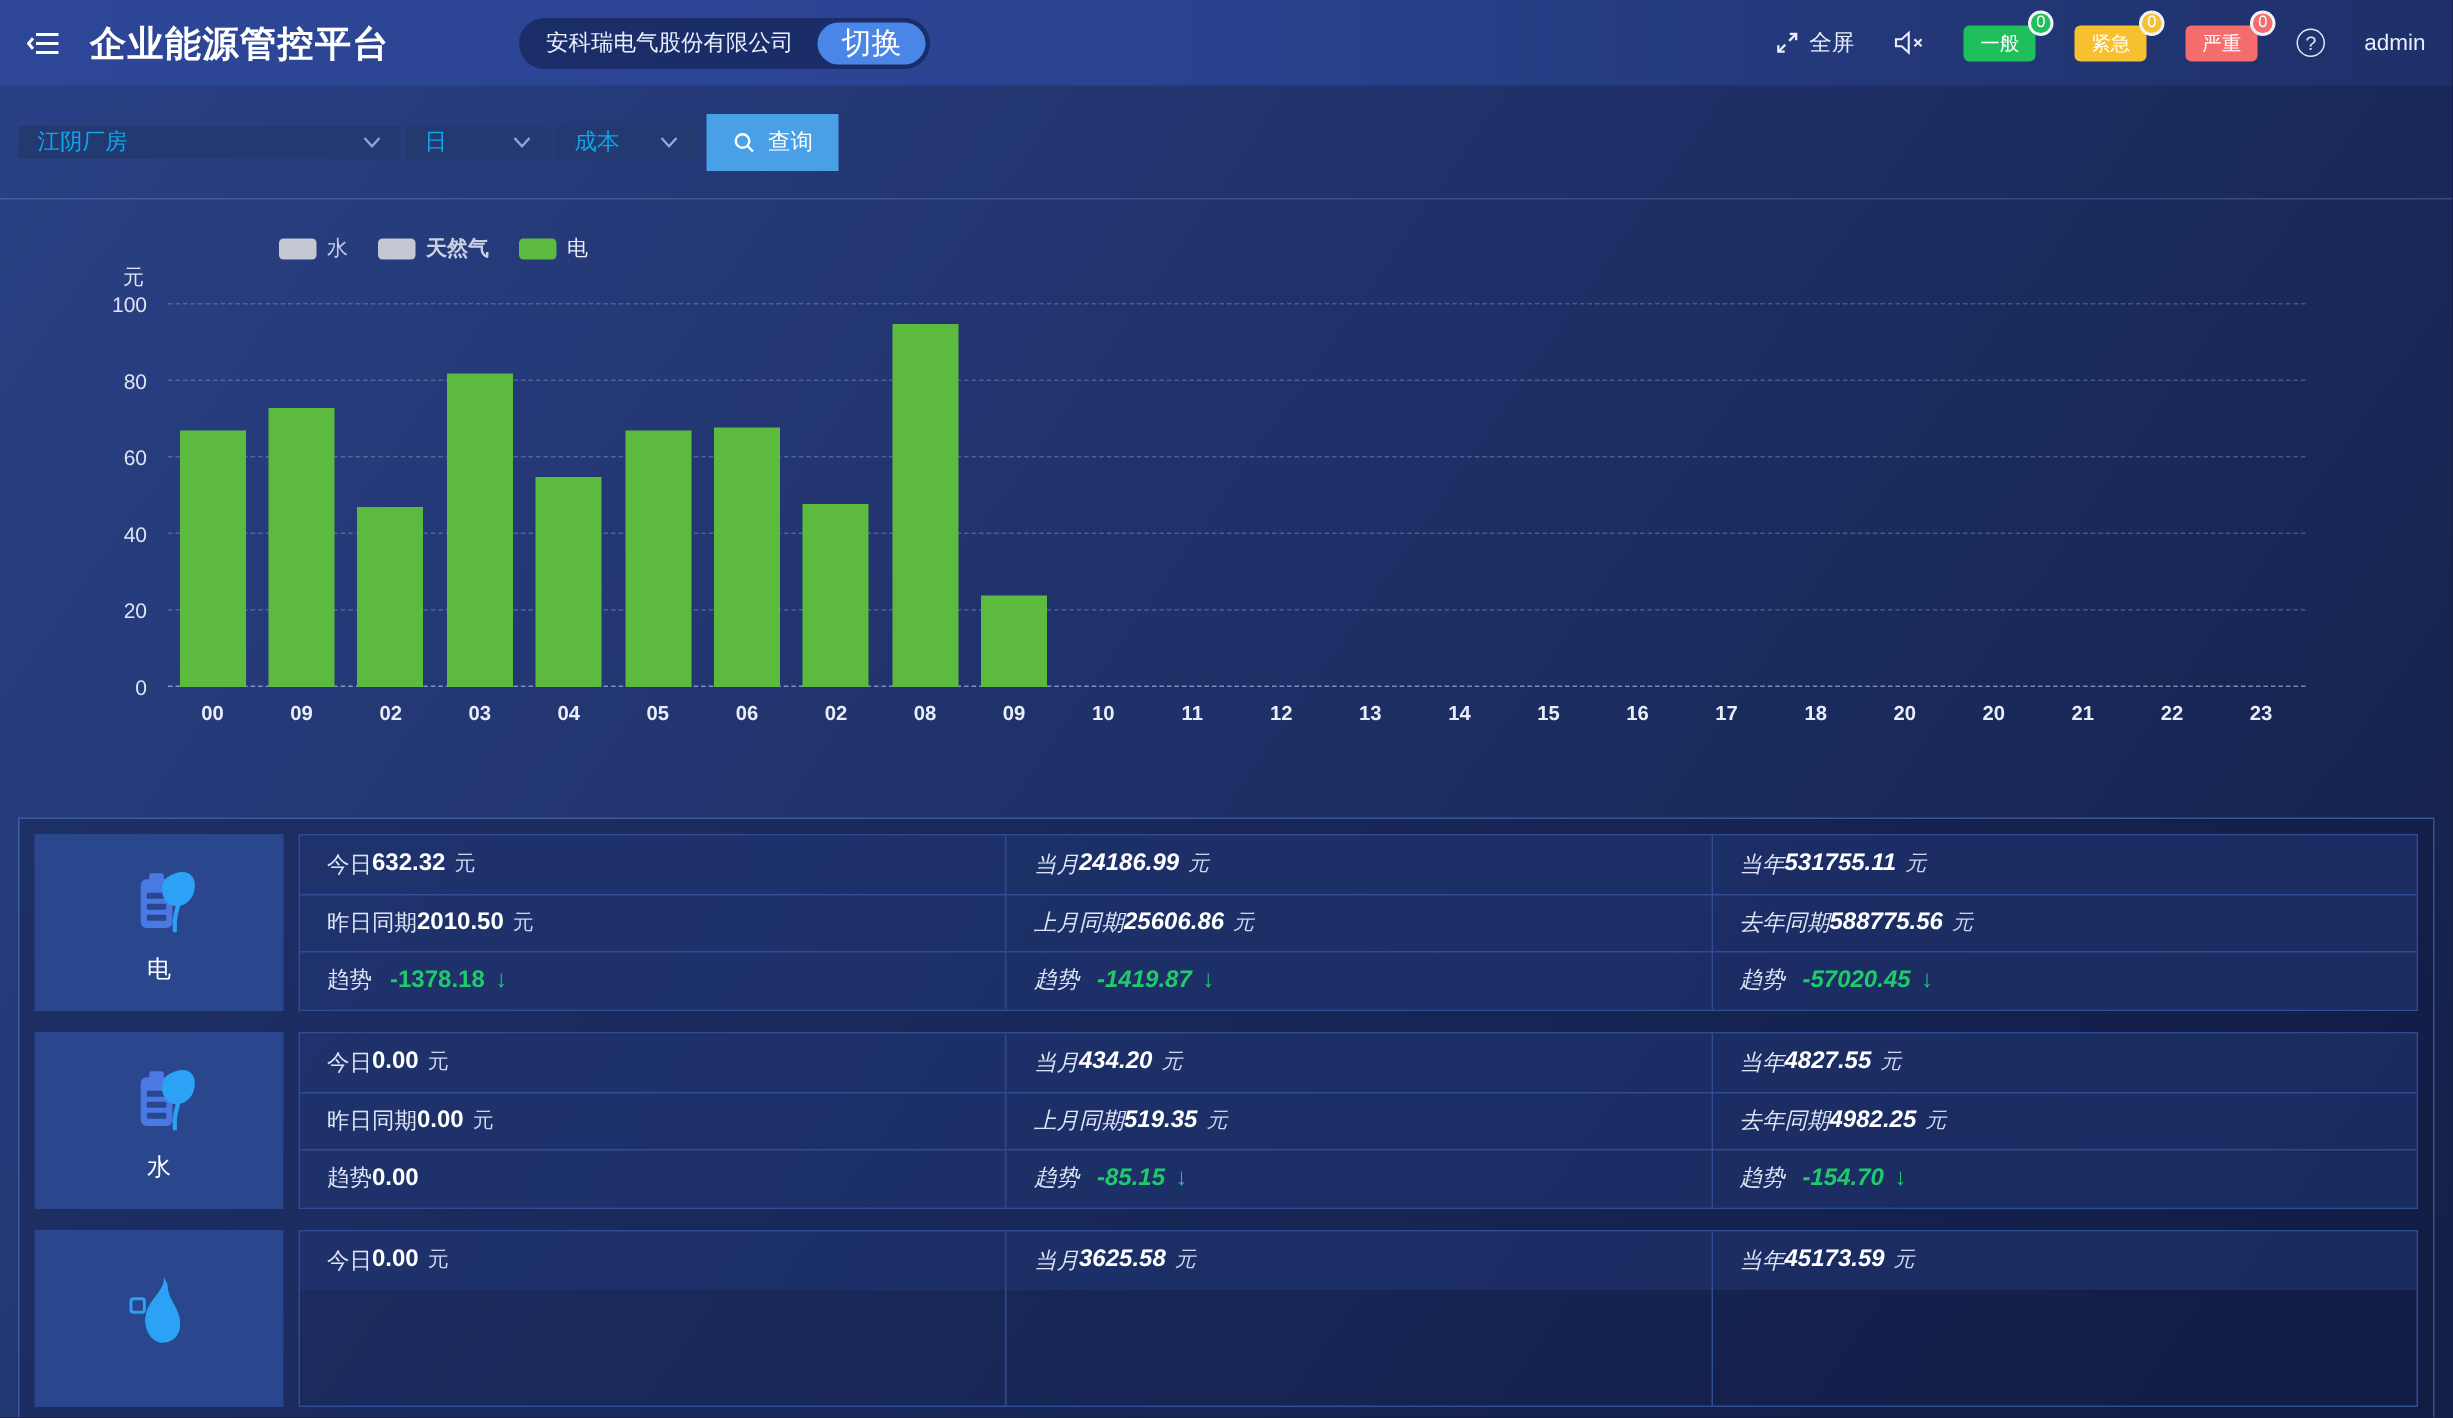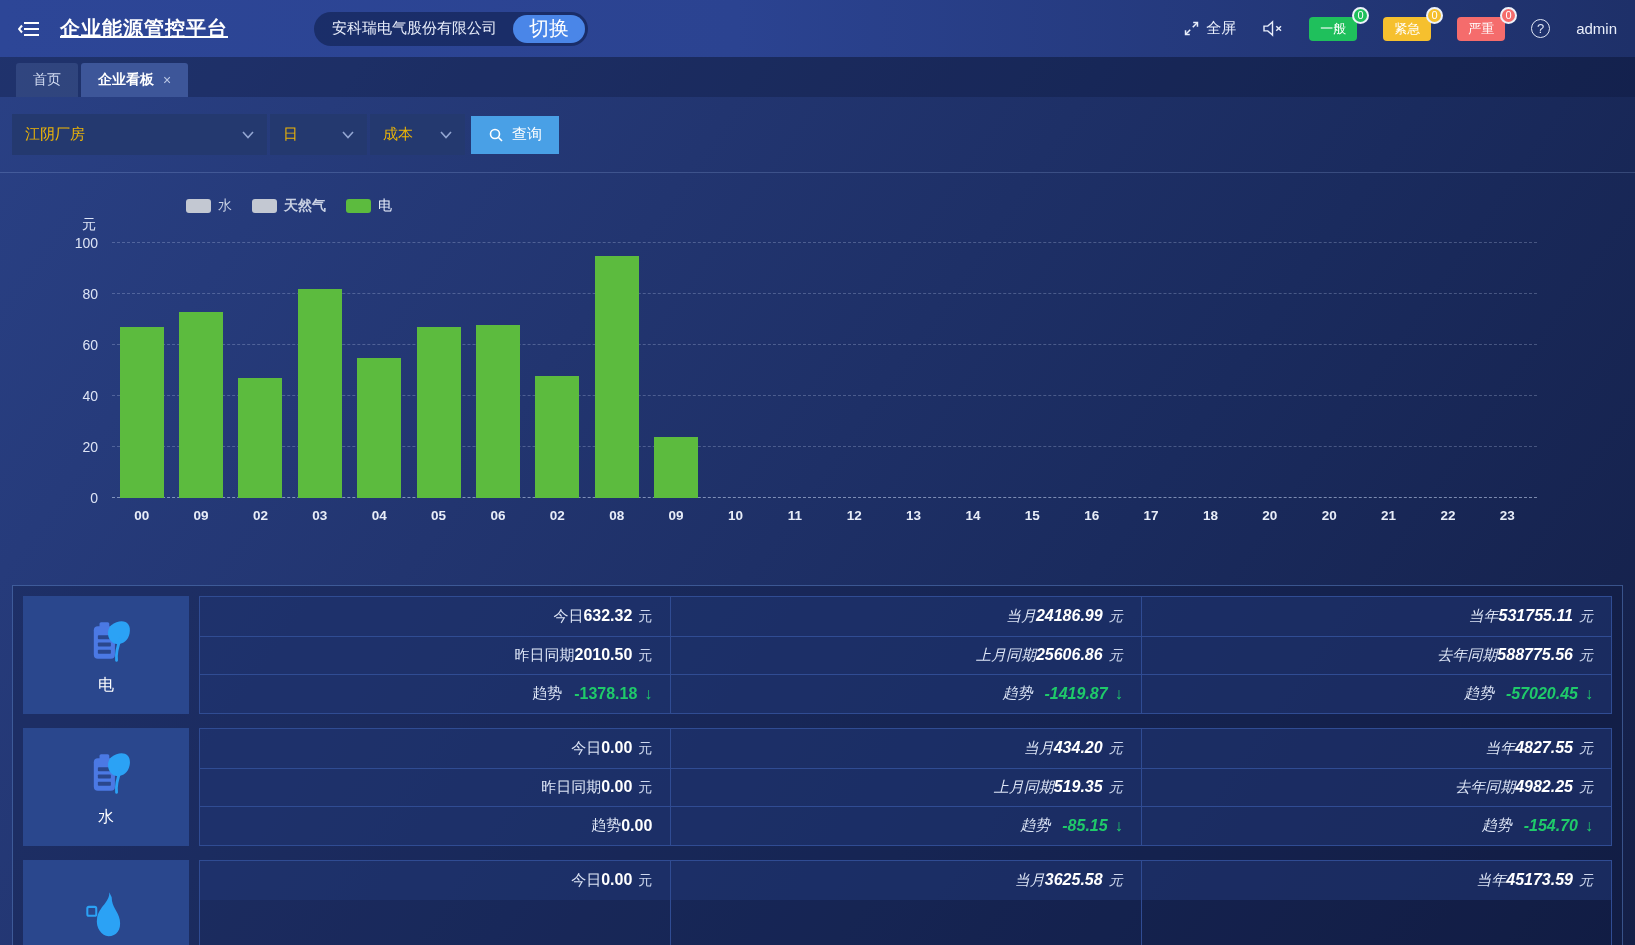--- a/index.html
+++ b/index.html
@@ -5,21 +5,21 @@
   * { box-sizing: border-box; margin: 0; padding: 0; }
   html,body { width:1635px; height:945px; overflow:hidden; }
   body { font-family:"Liberation Sans", sans-serif; background:#141f47; }
   .page { width:1635px; height:945px; display:flex; flex-direction:column;
           background:linear-gradient(125deg,#2a4186 0%,#223570 35%,#1a2b5e 65%,#141f47 100%); }
 
   
   .topbar { flex:0 0 57px; display:flex; align-items:center; padding:0 18px;
             background:linear-gradient(90deg,#2d4697 0%,#2b4391 45%,#1e3069 100%); }
   .icon-btn { display:inline-flex; align-items:center; cursor:pointer; }
-  .app-title { color:#fff; font-size:20px; font-weight:bold; margin-left:20px; letter-spacing:1px;text-decoration:underline; }
+  .app-title { color:#fff; font-size:24px; font-weight:bold; margin-left:20px; letter-spacing:1px; }
   .company-pill { margin-left:86px; height:34px; border-radius:17px; background:rgba(13,27,70,0.55);
                   display:flex; align-items:center; padding:0 3px 0 18px; }
   .company-name { color:#e9eefb; font-size:15px; }
   .switch-btn { margin-left:16px; height:28px; padding:0 16px; border:none; border-radius:14px;
                 background:#4a86e8; color:#fff; font-size:20px; cursor:pointer; }
   .topbar-right { margin-left:auto; display:flex; align-items:center; gap:26px; color:#e9eefb; font-size:15px; }
   .fullscreen { display:flex; align-items:center; gap:6px; cursor:pointer; }
   .alarm-badges { display:flex; align-items:center; gap:26px; }
   .alarm { position:relative; height:24px; min-width:48px; border-radius:4px; display:flex; align-items:center;
            justify-content:center; color:#fff; font-size:13px; padding:0 11px; cursor:pointer; }
@@ -32,22 +32,22 @@
   
   .tabbar { flex:0 0 40px; display:flex; align-items:flex-end; padding:0 16px; background:rgba(10,20,52,0.30); }
   .tab { display:inline-flex; align-items:center; height:34px; padding:0 17px; margin-right:3px;
          border-radius:3px 3px 0 0; background:rgba(125,155,215,0.18); color:#d2dcf2; font-size:14px; cursor:pointer; }
   .tab.active { background:#3d5699; color:#fff; font-weight:bold; }
   .tab .close { margin-left:9px; color:#bcc8e6; font-weight:normal; font-size:14px; }
 
   
   .filterbar { flex:0 0 76px; display:flex; align-items:center; padding:0 12px; gap:3px;
                border-bottom:1px solid rgba(165,190,240,0.22); }
-  .select { background:#24396f; height:41px; display:flex; align-items:center; justify-content:space-between;
-            padding:0 13px; color:#eab308; font-size:15px; cursor:pointer; }
+  .select { background:#24396f; height:22px; display:flex; align-items:center; justify-content:space-between;
+            padding:0 13px; color:#0ea5e9; font-size:15px; cursor:pointer; }
   .sel-site { width:255px; } .sel-period { width:97px; } .sel-date { width:196px; } .sel-metric { width:95px; }
   .query-btn { height:38px; width:88px; margin-left:3px; background:#49a0e6; color:#fff; border:none;
                display:flex; align-items:center; justify-content:center; gap:8px; font-size:15px; cursor:pointer; }
 
   
   .chart { flex:0 0 372px; position:relative; }
   .legend { position:absolute; left:186px; top:24px; display:flex; align-items:center; gap:20px; font-size:14px; }
   .legend-item { display:flex; align-items:center; gap:7px; cursor:pointer; }
   .legend-swatch { width:25px; height:14px; border-radius:3px; }
   .plot { position:absolute; left:112px; right:98px; top:70px; bottom:47px; }
@@ -63,21 +63,21 @@
 
   
   .cards { margin:40px 12px 0; border:1px solid rgba(95,135,205,0.5); background:rgba(12,22,58,0.30);
            padding:10px; display:flex; flex-direction:column; gap:14px; }
   .card { display:flex; gap:10px; height:118px; }
   .tile { flex:0 0 166px; background:#2a478d; display:flex; flex-direction:column; align-items:center;
           justify-content:center; gap:5px; color:#fff; font-size:16px; }
   .card-table { flex:1; display:grid; grid-template-columns:repeat(3,1fr); border:1px solid #304c93; }
   .card-col { display:flex; flex-direction:column; }
   .card-col + .card-col { border-left:1px solid #304c93;font-style:italic; }
-  .cell { flex:0 0 38.6px; display:flex; align-items:center; justify-content:flex-end;
+  .cell { flex:0 0 38.6px; display:flex; align-items:center; justify-content:flex-start;
           padding:0 18px; background:rgba(33,54,116,0.55); }
   .cell + .cell { border-top:1px solid #304c93; }
   .cell-label { font-size:15px; color:#dce4f5; }
   .cell-right { display:flex; align-items:baseline; }
   .cell-value { font-size:16px; font-weight:bold; color:#fff; }
   .cell-unit { font-size:14px; color:#cdd7ee; margin-left:6px; }
   .trend-down .cell-value { color:#1fca6a;margin-left:12px; }
   .arrow-down { color:#1fca6a; font-weight:bold; font-size:16px; margin-left:7px; }
 </style>
 </head>
@@ -128,29 +128,20 @@
           <div class="alarm" style="background: rgb(245, 108, 108);">
             <span>严重</span>
             <span class="alarm-bubble" style="background: rgb(245, 108, 108);">0</span>
           </div>
         </div>
       <span class="help-circle">?</span>
       <span class="username">admin</span>
     </div>
   </header>
 
-  <nav class="tabbar" id="tabbar">
-      <div class="tab">
-        <span>首页</span>
-      </div>
-      <div class="tab active">
-        <span>企业看板</span>
-        <span class="close">×</span>
-      </div>
-    </nav>
 
   <section class="filterbar">
     <div class="select sel-site">
       <span>江阴厂房</span>
       <svg width="12" height="8" viewBox="0 0 12 8">
           <polyline points="1,1 6,6.5 11,1" fill="none" stroke="#93a6d2" stroke-width="1.6"></polyline>
         </svg>
     </div>
     <div class="select sel-period">
       <span>日</span>

